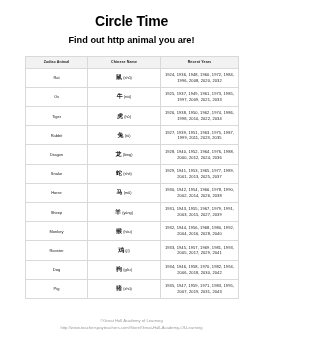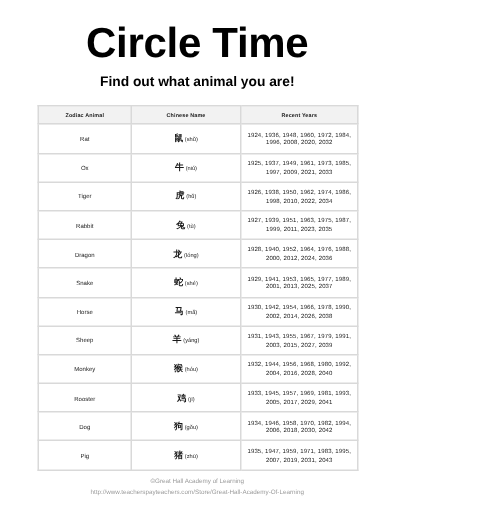--- a/index.html
+++ b/index.html
@@ -18,21 +18,21 @@
     width: 263px;
     height: 350px;
     box-sizing: border-box;
     padding: 0;
     position: relative;
     display: flex;
     flex-direction: column;
   }
   .title {
     text-align: center;
-    font-size: 28px;
+    font-size: 14px;
     font-weight: bold;
     letter-spacing: -0.2px;
     margin-top: 14px;
     line-height: 1.05;
     color: #000000;
   }
   .subtitle {
     text-align: center;
     font-size: 9.2px;
     font-weight: bold;
@@ -106,21 +106,21 @@
   .footer .url {
     font-size: 4.2px;
   }
 </style>
 </head>
 <body>
 
 <div class="page">
 
   <div class="title">Circle Time</div>
-  <div class="subtitle">Find out what animal you are!</div>
+  <div class="subtitle">Find out http animal you are!</div>
 
   <div class="table-wrap">
     <table class="zodiac">
       <colgroup>
         <col class="c-animal">
         <col class="c-name">
         <col class="c-years">
       </colgroup>
       <thead>
         <tr>

